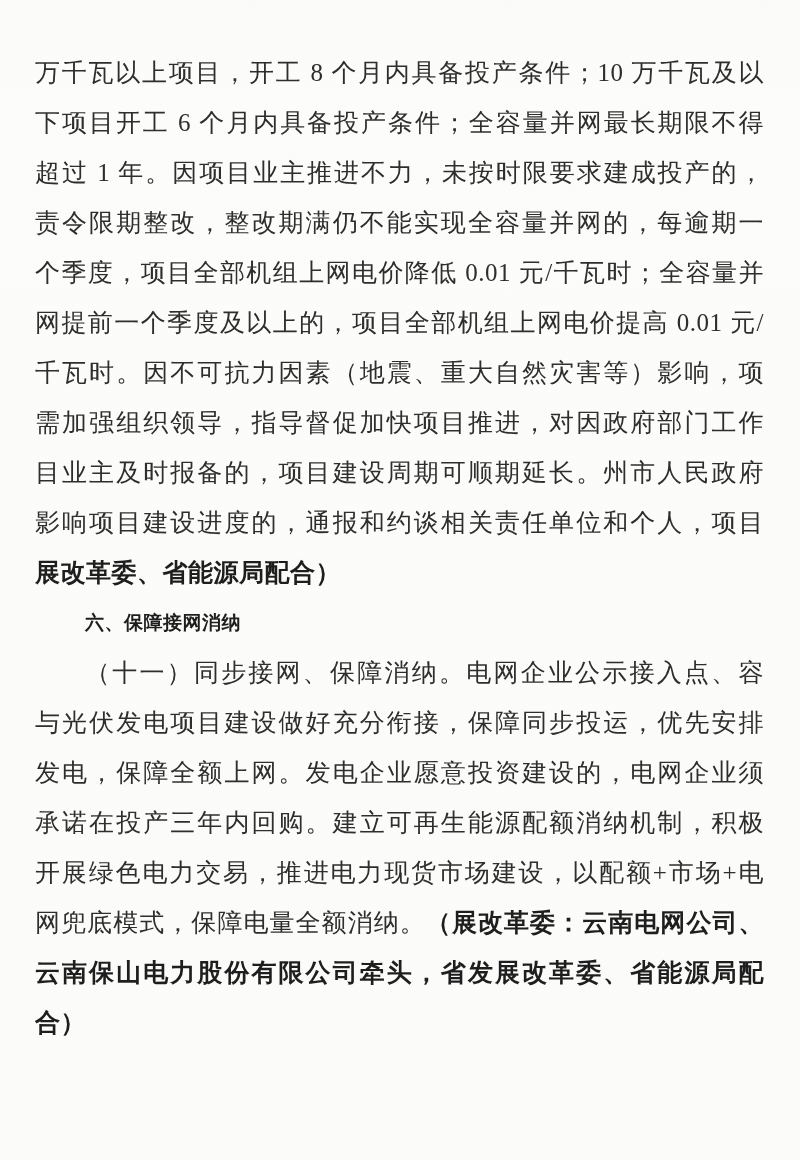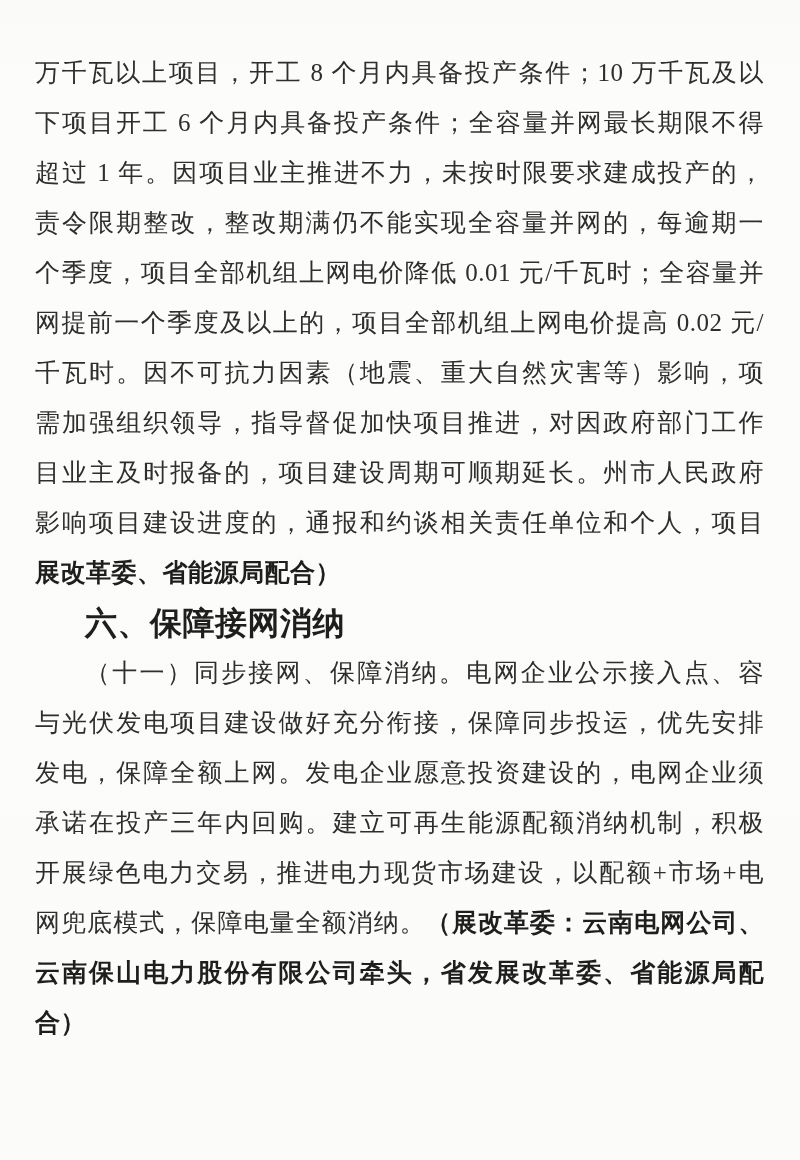--- a/index.html
+++ b/index.html
@@ -37,42 +37,42 @@
   .line.last-of-para {
     text-align: left;
     text-align-last: left;
   }
   .line.indent2 {
     padding-left: 50px;
   }
   .line.heading {
     font-family: "Liberation Sans", "DejaVu Sans", sans-serif;
     font-weight: 700;
-    font-size: 32px;
+    font-size: 19px;
     color: #222;
     text-align: left;
     text-align-last: left;
   }
   .run { color: inherit; }
   .run.bold {
     font-weight: 700;
     color: #1e1e1e;
   }
 </style>
 </head>
 <body>
 
 <div class="page">
   <div class="doc-body" id="doc-body">
       <div class="line"><span class="run">万千瓦以上项目，开工 8 个月内具备投产条件；10 万千瓦及以</span></div>
       <div class="line"><span class="run">下项目开工 6 个月内具备投产条件；全容量并网最长期限不得</span></div>
       <div class="line"><span class="run">超过 1 年。因项目业主推进不力，未按时限要求建成投产的，</span></div>
       <div class="line"><span class="run">责令限期整改，整改期满仍不能实现全容量并网的，每逾期一</span></div>
       <div class="line"><span class="run">个季度，项目全部机组上网电价降低 0.01 元/千瓦时；全容量并</span></div>
-      <div class="line"><span class="run">网提前一个季度及以上的，项目全部机组上网电价提高 0.02 元/</span></div>
+      <div class="line"><span class="run">网提前一个季度及以上的，项目全部机组上网电价提高 0.01 元/</span></div>
       <div class="line"><span class="run">千瓦时。因不可抗力因素（地震、重大自然灾害等）影响，项</span></div>
       <div class="line"><span class="run">需加强组织领导，指导督促加快项目推进，对因政府部门工作</span></div>
       <div class="line"><span class="run">目业主及时报备的，项目建设周期可顺期延长。州市人民政府</span></div>
       <div class="line"><span class="run">影响项目建设进度的，通报和约谈相关责任单位和个人，项目</span></div>
       <div class="line last-of-para"><span class="run bold">展改革委、省能源局配合）</span></div>
       <div class="line heading last-of-para indent2"><span class="run bold">六、保障接网消纳</span></div>
       <div class="line indent2"><span class="run">（十一）同步接网、保障消纳。电网企业公示接入点、容</span></div>
       <div class="line"><span class="run">与光伏发电项目建设做好充分衔接，保障同步投运，优先安排</span></div>
       <div class="line"><span class="run">发电，保障全额上网。发电企业愿意投资建设的，电网企业须</span></div>
       <div class="line"><span class="run">承诺在投产三年内回购。建立可再生能源配额消纳机制，积极</span></div>

